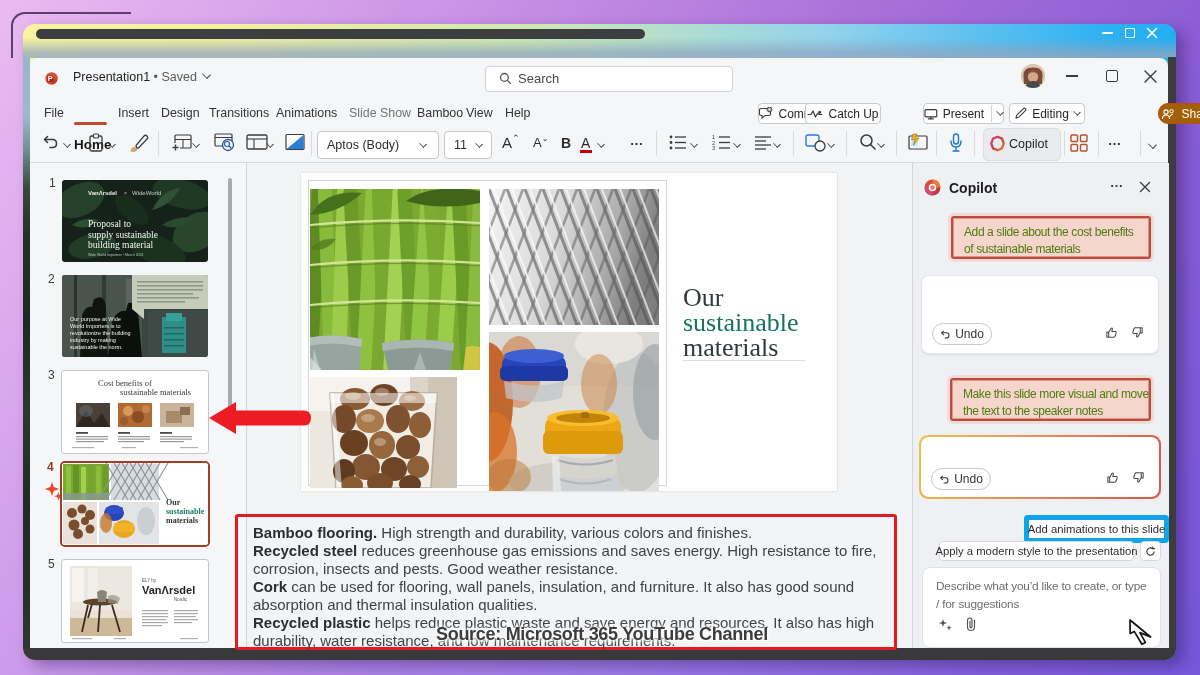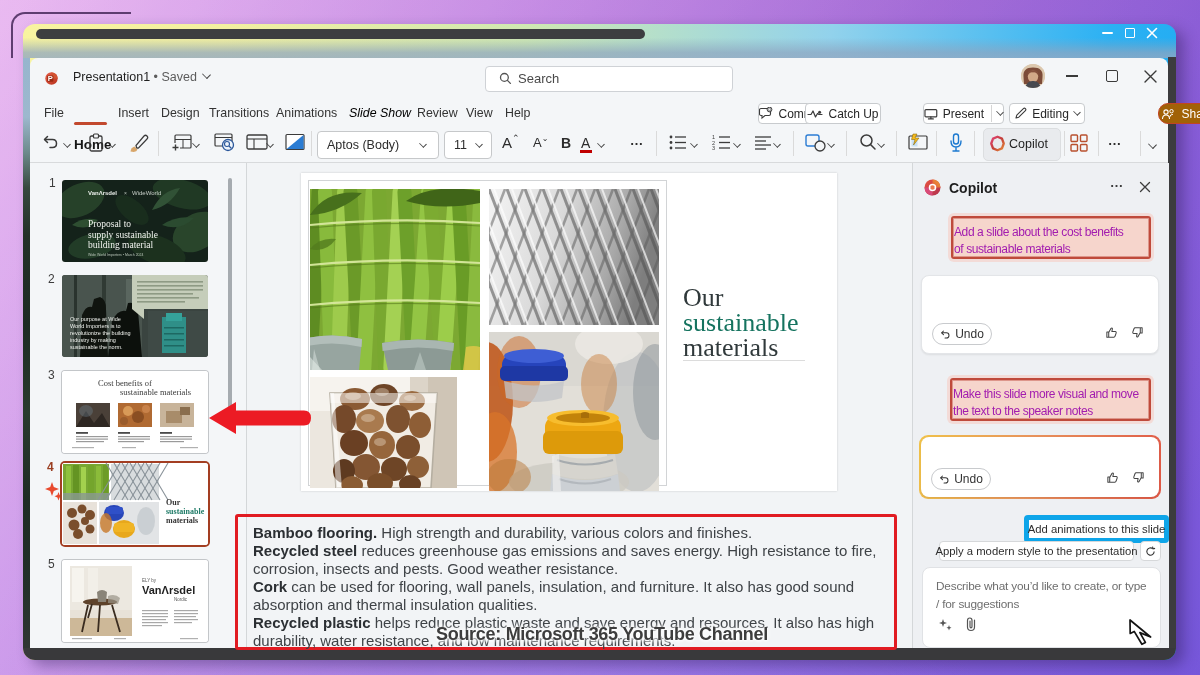--- a/index.html
+++ b/index.html
@@ -85,22 +85,22 @@
     </svg>
 </div>
 
 <div class="abs" style="left:44px;top:106px;font-size:12.4px;color:#333;">File</div>
 <div class="abs" style="left:74px;top:105px;font-size:13.5px;color:#161616;font-weight:bold;margin-top:32px;">Home</div>
 <div class="abs" style="left:74px;top:122px;width:33px;height:3px;background:#c2492e;border-radius:2px;"></div>
 <div class="abs" style="left:118px;top:106px;font-size:12.4px;color:#333;">Insert</div>
 <div class="abs" style="left:161px;top:106px;font-size:12.4px;color:#333;">Design</div>
 <div class="abs" style="left:209px;top:106px;font-size:12.4px;color:#333;">Transitions</div>
 <div class="abs" style="left:276px;top:106px;font-size:12.4px;color:#333;">Animations</div>
-<div class="abs" style="left:349px;top:106px;font-size:12.4px;color:#000000;font-style:italic;">Slide Show</div>
-<div class="abs" style="left:417px;top:106px;font-size:12.4px;color:#333;">Review</div>
+<div class="abs" style="left:349px;top:106px;font-size:12.4px;color:#737373;">Slide Show</div>
+<div class="abs" style="left:417px;top:106px;font-size:12.4px;color:#333;">Bamboo</div>
 <div class="abs" style="left:466px;top:106px;font-size:12.4px;color:#333;">View</div>
 <div class="abs" style="left:505px;top:106px;font-size:12.4px;color:#333;">Help</div>
 
 <style>
  .tbtn{position:absolute;top:103px;height:19px;white-space:nowrap;background:#fff;border:1px solid #c8cbce;border-radius:4px;font-size:12.5px;color:#262626;display:flex;align-items:center;justify-content:center;gap:5px;}
 </style>
 <div class="tbtn" style="left:758px;width:78px;font-size:12px;">
   <svg width="14" height="13" viewBox="0 0 14 13">
       <path d="M2 1.5 h8 a1.5 1.5 0 0 1 1.5 1.5 v4 a1.5 1.5 0 0 1 -1.5 1.5 h-4 l-3 2.6 v-2.6 h-1 a1.5 1.5 0 0 1 -1.5 -1.5 v-4 a1.5 1.5 0 0 1 1.5 -1.5 Z" fill="none" stroke="#3b3b3b" stroke-width="1.1"></path>
       <circle cx="10.5" cy="2.5" r="2.4" fill="#f4f6f8" stroke="#3b3b3b" stroke-width="0.9"></circle>
@@ -694,21 +694,21 @@
  <circle cx="17" cy="17" r="7.5" fill="#fff"></circle>
  <path d="M13 14 Q17 11 21 14 L21 20 Q17 23 13 20 Z" fill="#e86a3c" opacity="0.9"></path>
 </svg>
 <div class="abs" style="left:949px;top:180px;font-size:14px;font-weight:bold;color:#1d1d1d;">Copilot</div>
 <div class="abs" style="left:1110px;top:178px;font-size:13px;letter-spacing:1px;color:#3c3c3c;font-weight:bold;">⋯</div>
 <svg class="abs" style="left:1139px;top:181px;" width="12" height="12" viewBox="0 0 12 12">
     <path d="M1.5 1.5 L10.5 10.5 M10.5 1.5 L1.5 10.5" stroke="#3c3c3c" stroke-width="1.3" stroke-linecap="round"></path>
   </svg>
 <style>
  .pinkb{position:absolute;background:#f6d5cc;border:2px solid #bf4a3b;border-radius:3px;box-shadow:0 0 0 3px rgba(246,205,196,0.6), inset 0 0 0 1px rgba(191,74,59,0.45);}
- .pinkb .t{font-size:12px;letter-spacing:-0.4px;color:#a21caf;line-height:17px;padding:6px 11px 0 1px;}
+ .pinkb .t{font-size:12px;letter-spacing:-0.4px;color:#4d7c0f;line-height:17px;padding:6px 11px 0 11px;}
  .card{position:absolute;background:#fff;border-radius:8px;border:1px solid #e3e5e8;box-shadow:0 1px 2px rgba(0,0,0,0.08);}
  .card .t{font-size:12px;letter-spacing:-0.2px;color:#252525;line-height:18px;padding:10px 12px 0 12px;}
  .undo{position:absolute;left:10px;width:58px;height:20px;border:1px solid #c8cacd;border-radius:11px;display:flex;align-items:center;justify-content:center;gap:4px;font-size:12px;color:#333;background:#fff;}
  .thumbs{position:absolute;display:flex;gap:13px;}
 </style>
 <div class="pinkb" style="left:951px;top:216px;width:196px;height:39px;">
  <div class="t" style="white-space:nowrap;">Add a slide about the cost benefits<br>of sustainable materials</div>
 </div>
 <div class="card" style="left:921px;top:275px;width:236px;height:77px;">
  <div class="undo" style="top:47px;">

